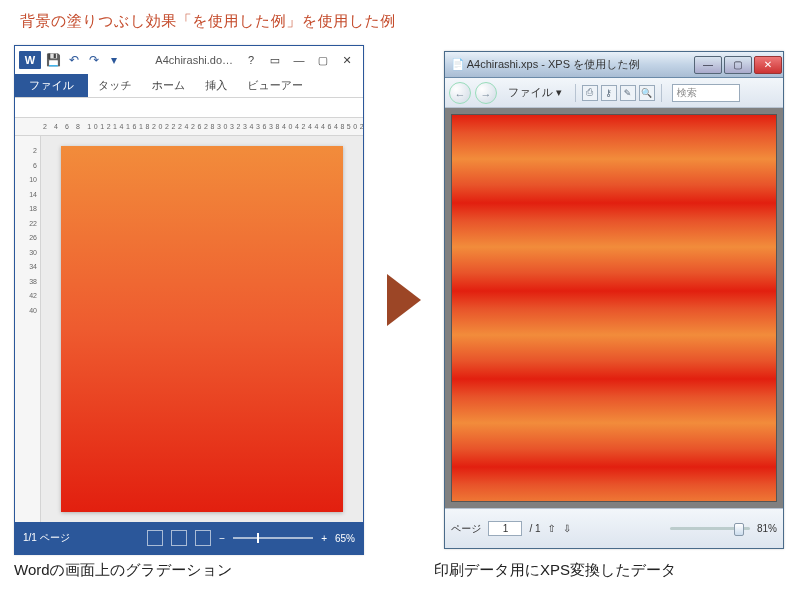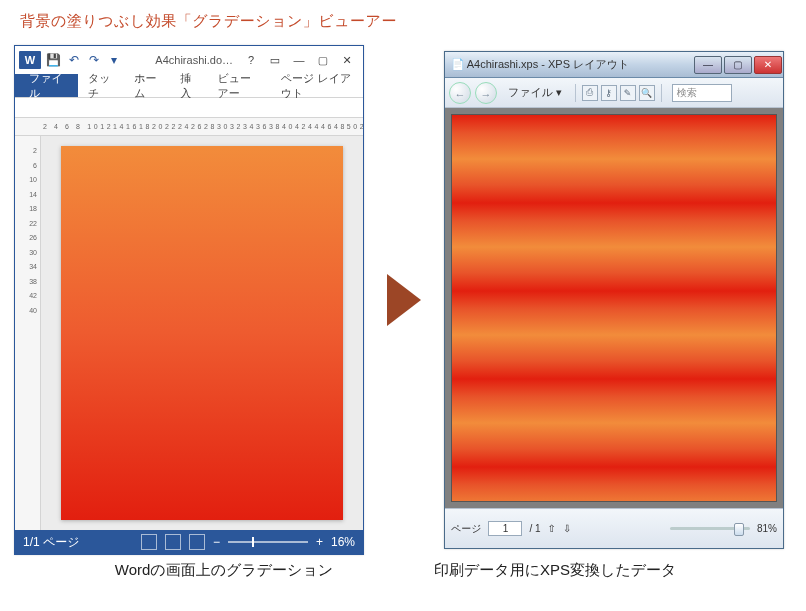--- a/index.html
+++ b/index.html
@@ -122,26 +122,26 @@
       position: relative;
       padding: 10px 20px;
     }
     .word-page {
       width: 100%;
       height: 100%;
       background: linear-gradient(to bottom, #F28C3B 0%, #EE5B2F 50%, #E21F0F 100%);
       box-shadow: 0 1px 4px rgba(0,0,0,.25);
     }
     .word-statusbar {
-      height: 24px;
+      height: 32px;
       background: #2B579A;
       color: #fff;
       display: flex;
       align-items: center;
-      font-size: 12px;
+      font-size: 10px;
       padding: 0 8px;
       gap: 8px;
     }
     .word-statusbar .spacer { flex: 1; }
     .sb-ico {
       width: 16px; height: 16px;
       border: 1px solid rgba(255,255,255,.6);
       display: inline-block;
     }
     .zoom-slider {
@@ -229,21 +229,21 @@
       background: #eef3f8;
       font-size: 9px;
       display: inline-flex; align-items: center; justify-content: center;
       color: #567;
     }
     .xps-toolbar .search {
       border: 1px solid #9ab;
       background: #fff;
       font-size: 10px; color: #888;
       padding: 1px 4px;
-      width: 60px;
+      width: 68px;
       margin-left: 4px;
     }
     .xps-canvas {
       flex: 1;
       background: #808080;
       padding: 6px;
       overflow: hidden;
     }
     .xps-page {
       width: 100%; height: 100%;
@@ -284,32 +284,31 @@
     }
     
     .captions {
       display: flex;
       padding: 6px 14px 0;
     }
     .cap-left {
       width: 420px;
       font-size: 15px;
       color: #222;
-      text-align: center;
     }
     .cap-right {
       font-size: 15px;
       color: #222;
       text-align: right;
     }
   </style>
 </head>
 <body>
 
-<div class="page-title">背景の塗りつぶし効果「グラデーション」ビューアー</div>
+<div class="page-title">背景の塗りつぶし効果「を使用した例」を使用した例</div>
 
 <div class="row">
 
   <div class="word-window">
 
     <div class="word-titlebar">
       <div class="qat">
         <span class="word-logo">W</span>
         <span class="qat-btn">💾</span>
         <span class="qat-btn">↶</span>
@@ -324,21 +323,20 @@
       <span class="word-winbtn">▢</span>
       <span class="word-winbtn">✕</span>
     </div>
 
     <div class="ribbon-tabs">
       <div class="ribbon-tab file">ファイル</div>
       <div class="ribbon-tab">タッチ</div>
       <div class="ribbon-tab">ホーム</div>
       <div class="ribbon-tab">挿入</div>
       <div class="ribbon-tab">ビューアー</div>
-      <div class="ribbon-tab">ページ レイアウト</div>
     </div>
     <div class="ribbon-strip"></div>
     <div class="word-ruler">2 4 6 8 101214161820222426283032343638404244464850254</div>
     <div class="word-body">
       <div class="word-vruler">
         <div>2</div>
           <div></div>
         <div>6</div>
           <div></div>
         <div>10</div>
@@ -367,32 +365,32 @@
     </div>
     <div class="word-statusbar">
       <span>1/1 ページ</span>
       <span class="spacer"></span>
       <span class="sb-ico"></span>
       <span class="sb-ico"></span>
       <span class="sb-ico"></span>
       <span>−</span>
       <span class="zoom-slider"></span>
       <span>+</span>
-      <span>16%</span>
+      <span>65%</span>
     </div>
   </div>
 
   <div class="arrow-col">
     <div class="big-arrow"></div>
   </div>
 
   <div class="xps-window">
     <div class="xps-titlebar">
       <span>📄</span>
-      <span class="ti">A4chirashi.xps - XPS レイアウト</span>
+      <span class="ti">A4chirashi.xps - XPS を使用した例</span>
       <span class="aero-btn min">—</span>
       <span class="aero-btn max">▢</span>
       <span class="aero-btn close">✕</span>
     </div>
     <div class="xps-toolbar">
       <span class="nav-circle">←</span>
       <span class="nav-circle">→</span>
       <span class="tb-btn">
         <span>ファイル</span>
         <span>▾</span>

